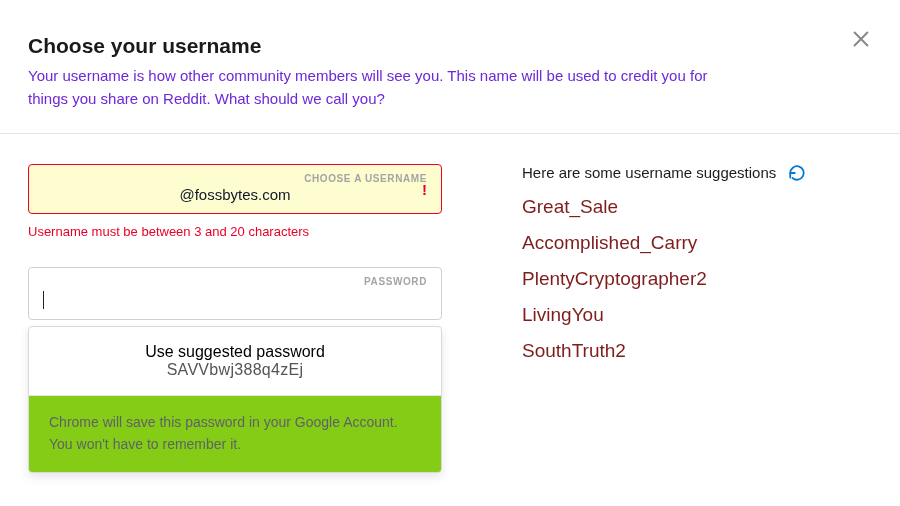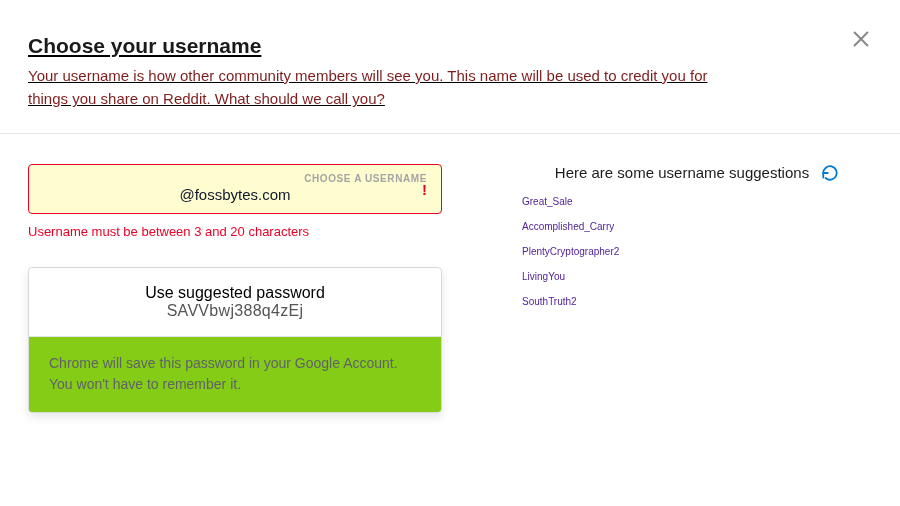--- a/index.html
+++ b/index.html
@@ -10,31 +10,30 @@
     body {
       font-family: -apple-system, BlinkMacSystemFont, "Segoe UI", Arial, sans-serif;
       background: #fff;
       width: 900px;
       height: 506px;
       position: relative;
     }
     .header {
       padding: 34px 16px 22px 28px;
       border-bottom: 1px solid #e5e5e5;
-      text-decoration: underline;
     }
     .page-title {
       font-size: 21px;
       font-weight: 600;
       color: #1a1a1a;
       margin-bottom: 6px;
     }
     .page-subtitle {
       font-size: 15px;
-      color: #7f1d1d;
+      color: #6d28d9;
       line-height: 1.55;
       max-width: 720px;
     }
     .close-icon {
       position: absolute;
       top: 28px;
       right: 28px;
       cursor: pointer;
       color: #878a8c;
     }
@@ -127,35 +126,34 @@
       font-size: 14px;
       color: #5f6368;
       line-height: 1.55;
       border-top: 1px solid #e5e5e5;
     }
     .suggestions-header {
       display: flex;
       align-items: center;
       gap: 12px;
       margin-bottom: 14px;
-      justify-content: center;
     }
     .suggestions-title {
       font-size: 15px;
       color: #1c1c1c;
     }
     .refresh-icon {
       color: #0079d3;
       cursor: pointer;
       display: inline-flex;
     }
     .suggestion-item {
       display: block;
-      color: #4c1d95;
-      font-size: 10px;
+      color: #7f1d1d;
+      font-size: 19px;
       margin-bottom: 14px;
       cursor: pointer;
       text-decoration: none;
     }
   </style>
 </head>
 <body>
 
 <div class="close-icon">
   <svg width="22" height="22" viewBox="0 0 24 24" fill="none" stroke="currentColor" stroke-width="2.2" stroke-linecap="round">
@@ -172,20 +170,24 @@
 <div class="content">
   <div class="left-col">
 
     <div class="input-group error">
       <div class="input-label">CHOOSE A USERNAME</div>
       <div class="input-value">@fossbytes.com</div>
       <div class="error-mark">!</div>
     </div>
     <div class="error-text">Username must be between 3 and 20 characters</div>
 
+    <div class="password-group">
+      <div class="input-label">PASSWORD</div>
+      <div style="margin-top:4px;"><span class="cursor-bar"></span></div>
+    </div>
 
     <div class="suggest-popup">
       <div class="suggest-row">
         <span>Use suggested password</span>
         <span class="pwd">SAVVbwj388q4zEj</span>
       </div>
       <div class="suggest-info">Chrome will save this password in your Google Account. You won't have to remember it.</div>
     </div>
 
   </div>

